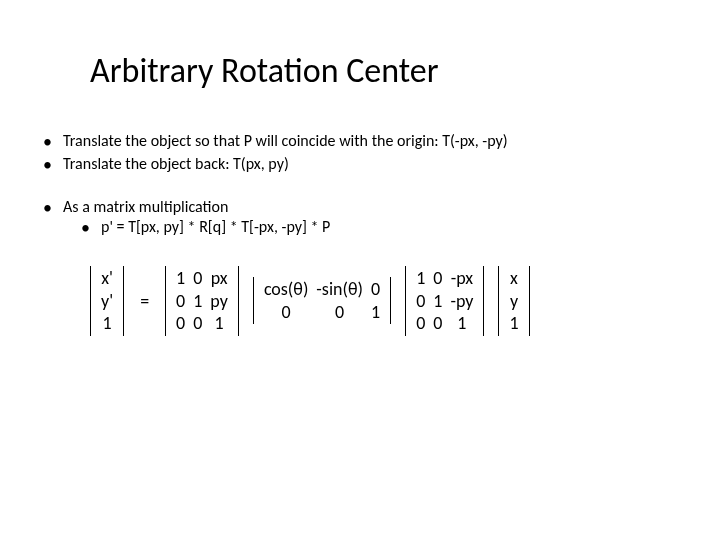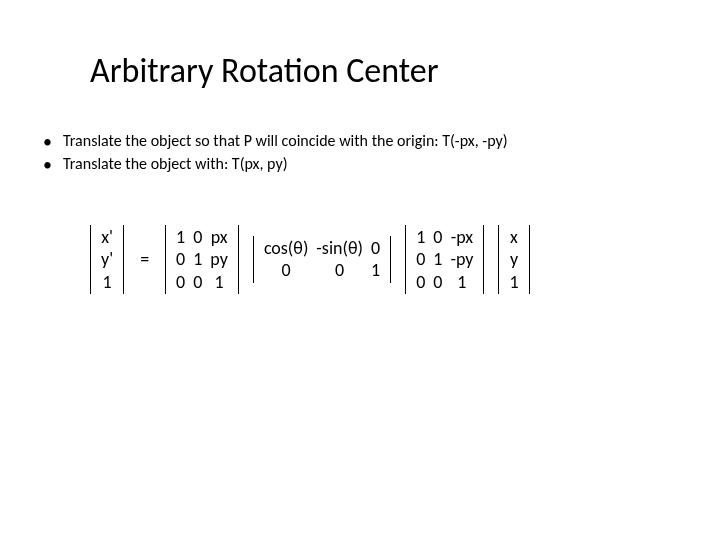--- a/index.html
+++ b/index.html
@@ -54,23 +54,31 @@
     .eq { padding: 0 2px; }
   </style>
 </head>
 <body>
 
 <div class="title">Arbitrary Rotation Center</div>
 
 <div class="bullets">
   <ul>
     <li>Translate the object so that P will coincide with the origin:  T(-px, -py)</li>
-    <li>Translate the object with:   T(px, py)</li>
+    <li>Translate the object back:   T(px, py)</li>
   </ul>
   <div class="gap"></div>
+  <ul>
+    <li>
+      <span>As a matrix multiplication</span>
+      <ul>
+        <li>p' = T[px, py] * R[q] * T[-px, -py] * P</li>
+      </ul>
+    </li>
+  </ul>
 </div>
 
 <div class="matrices">
   <span class="mat">
     <table>
       <tbody>
           <tr>
             <td>x'</td>
           </tr>
       <tr>

